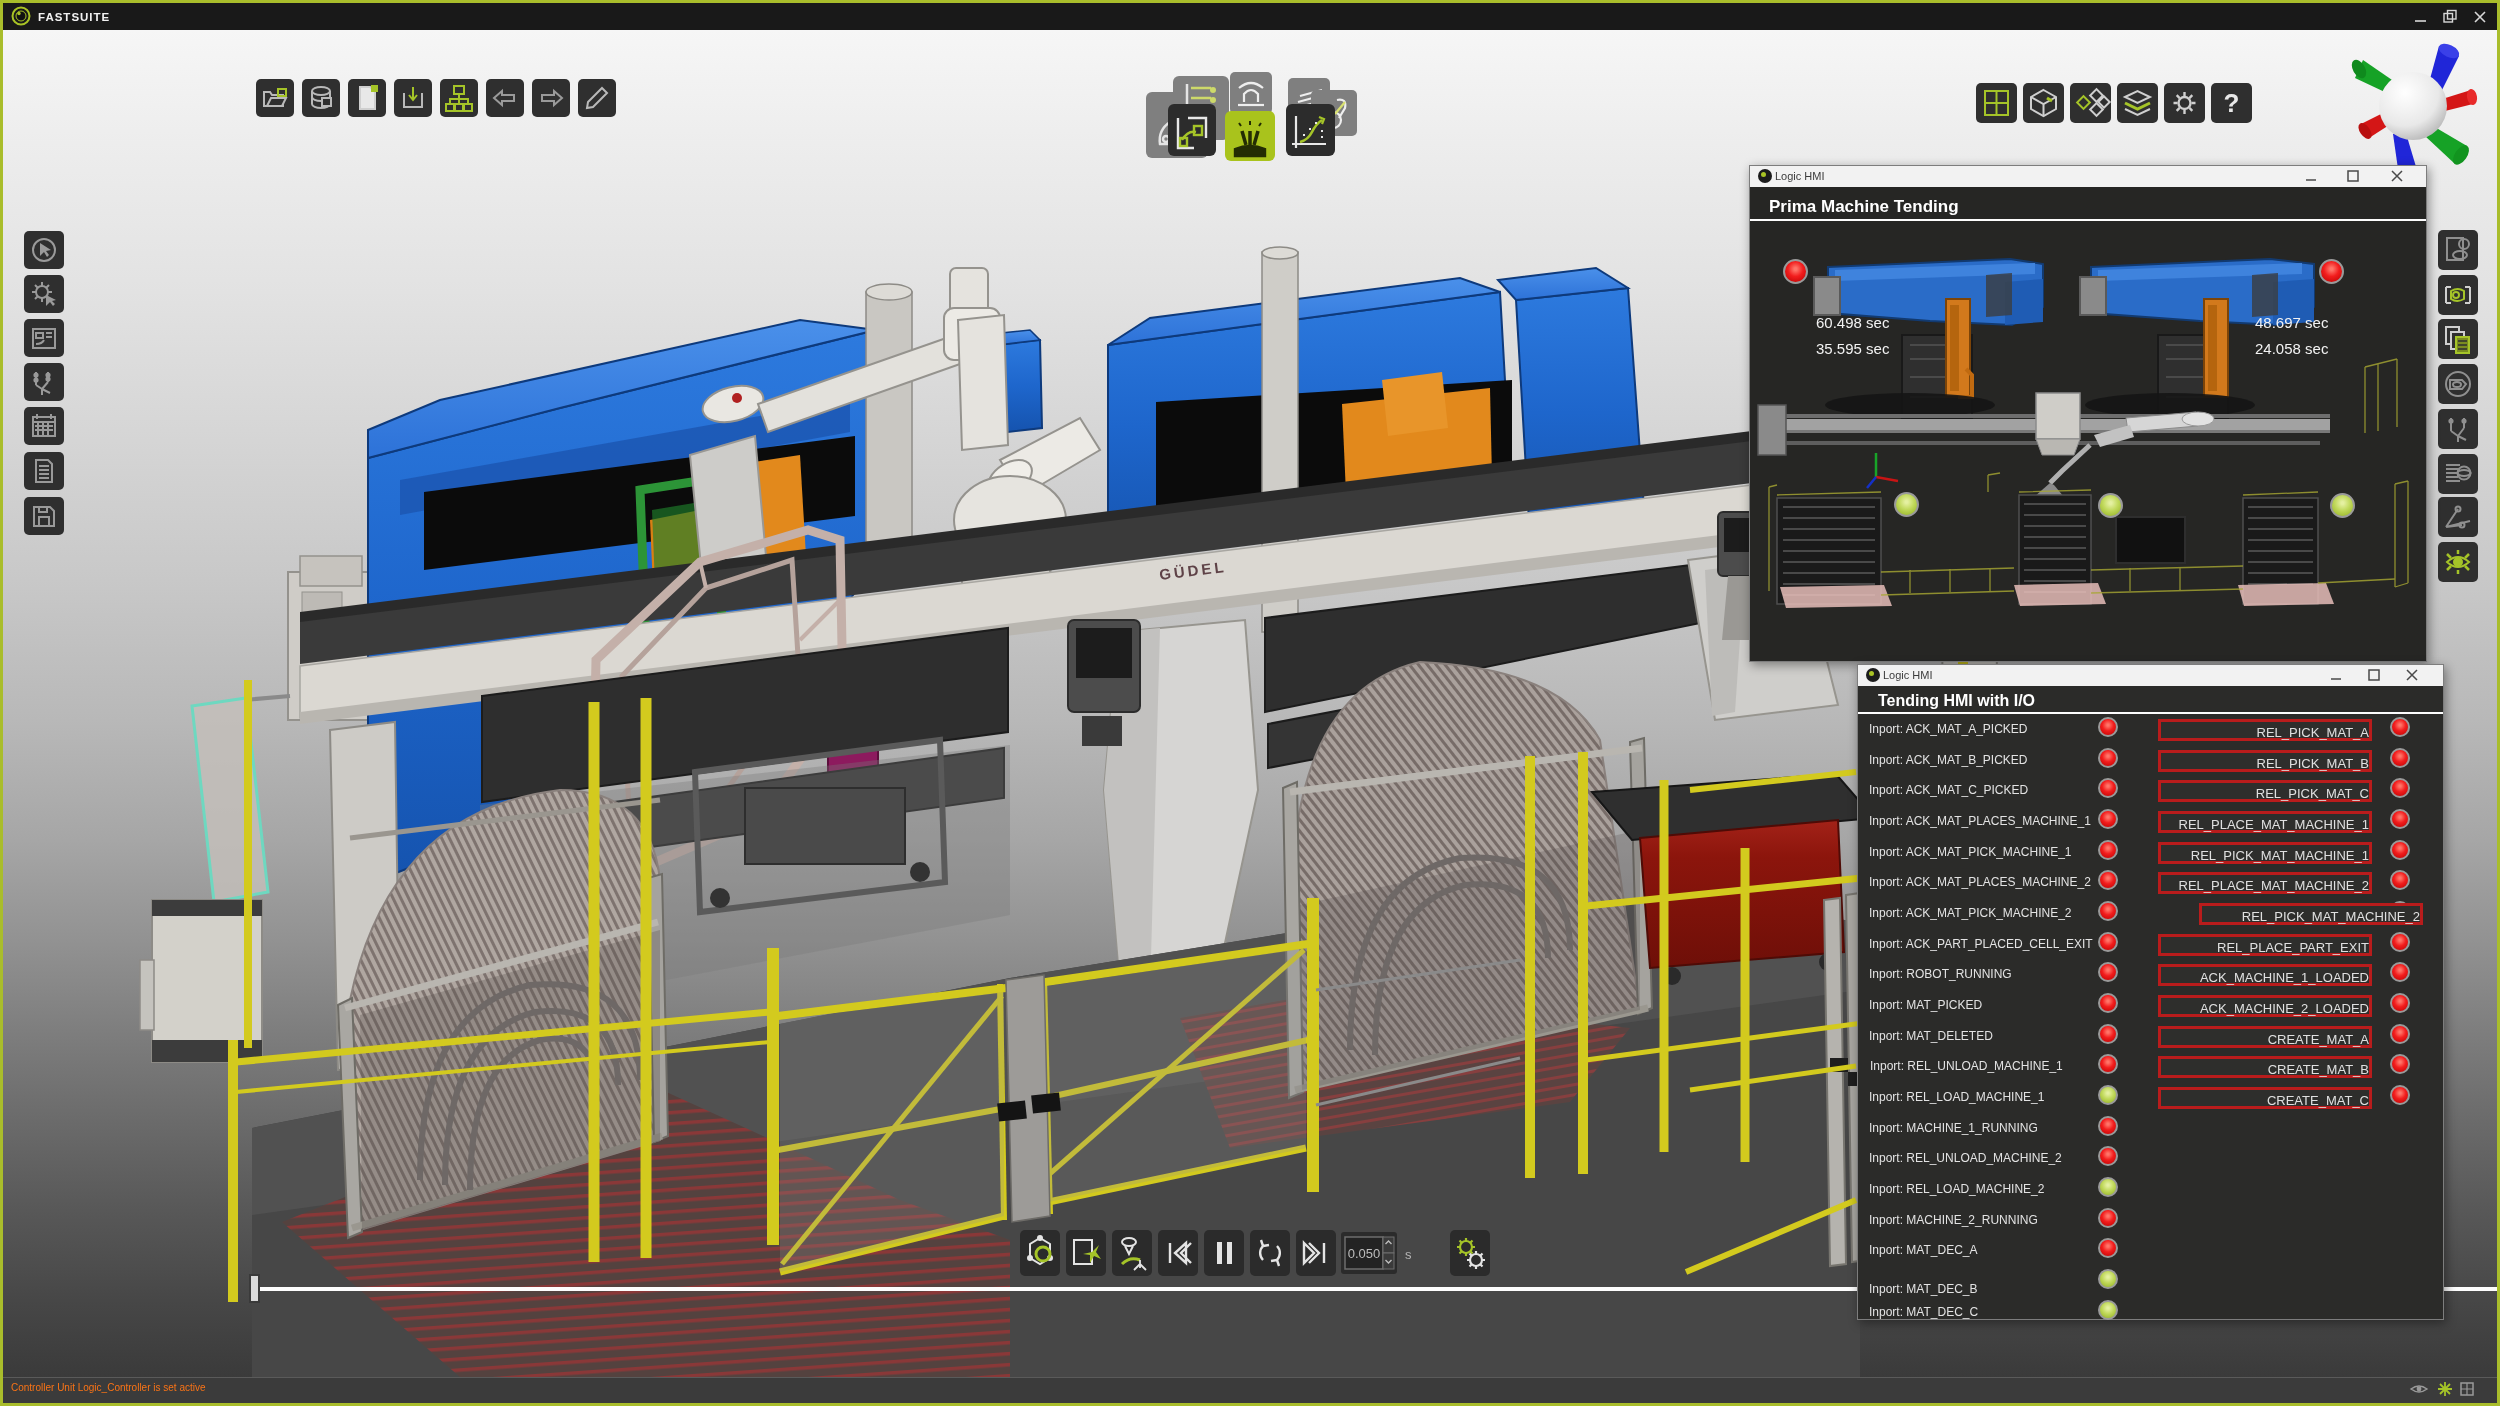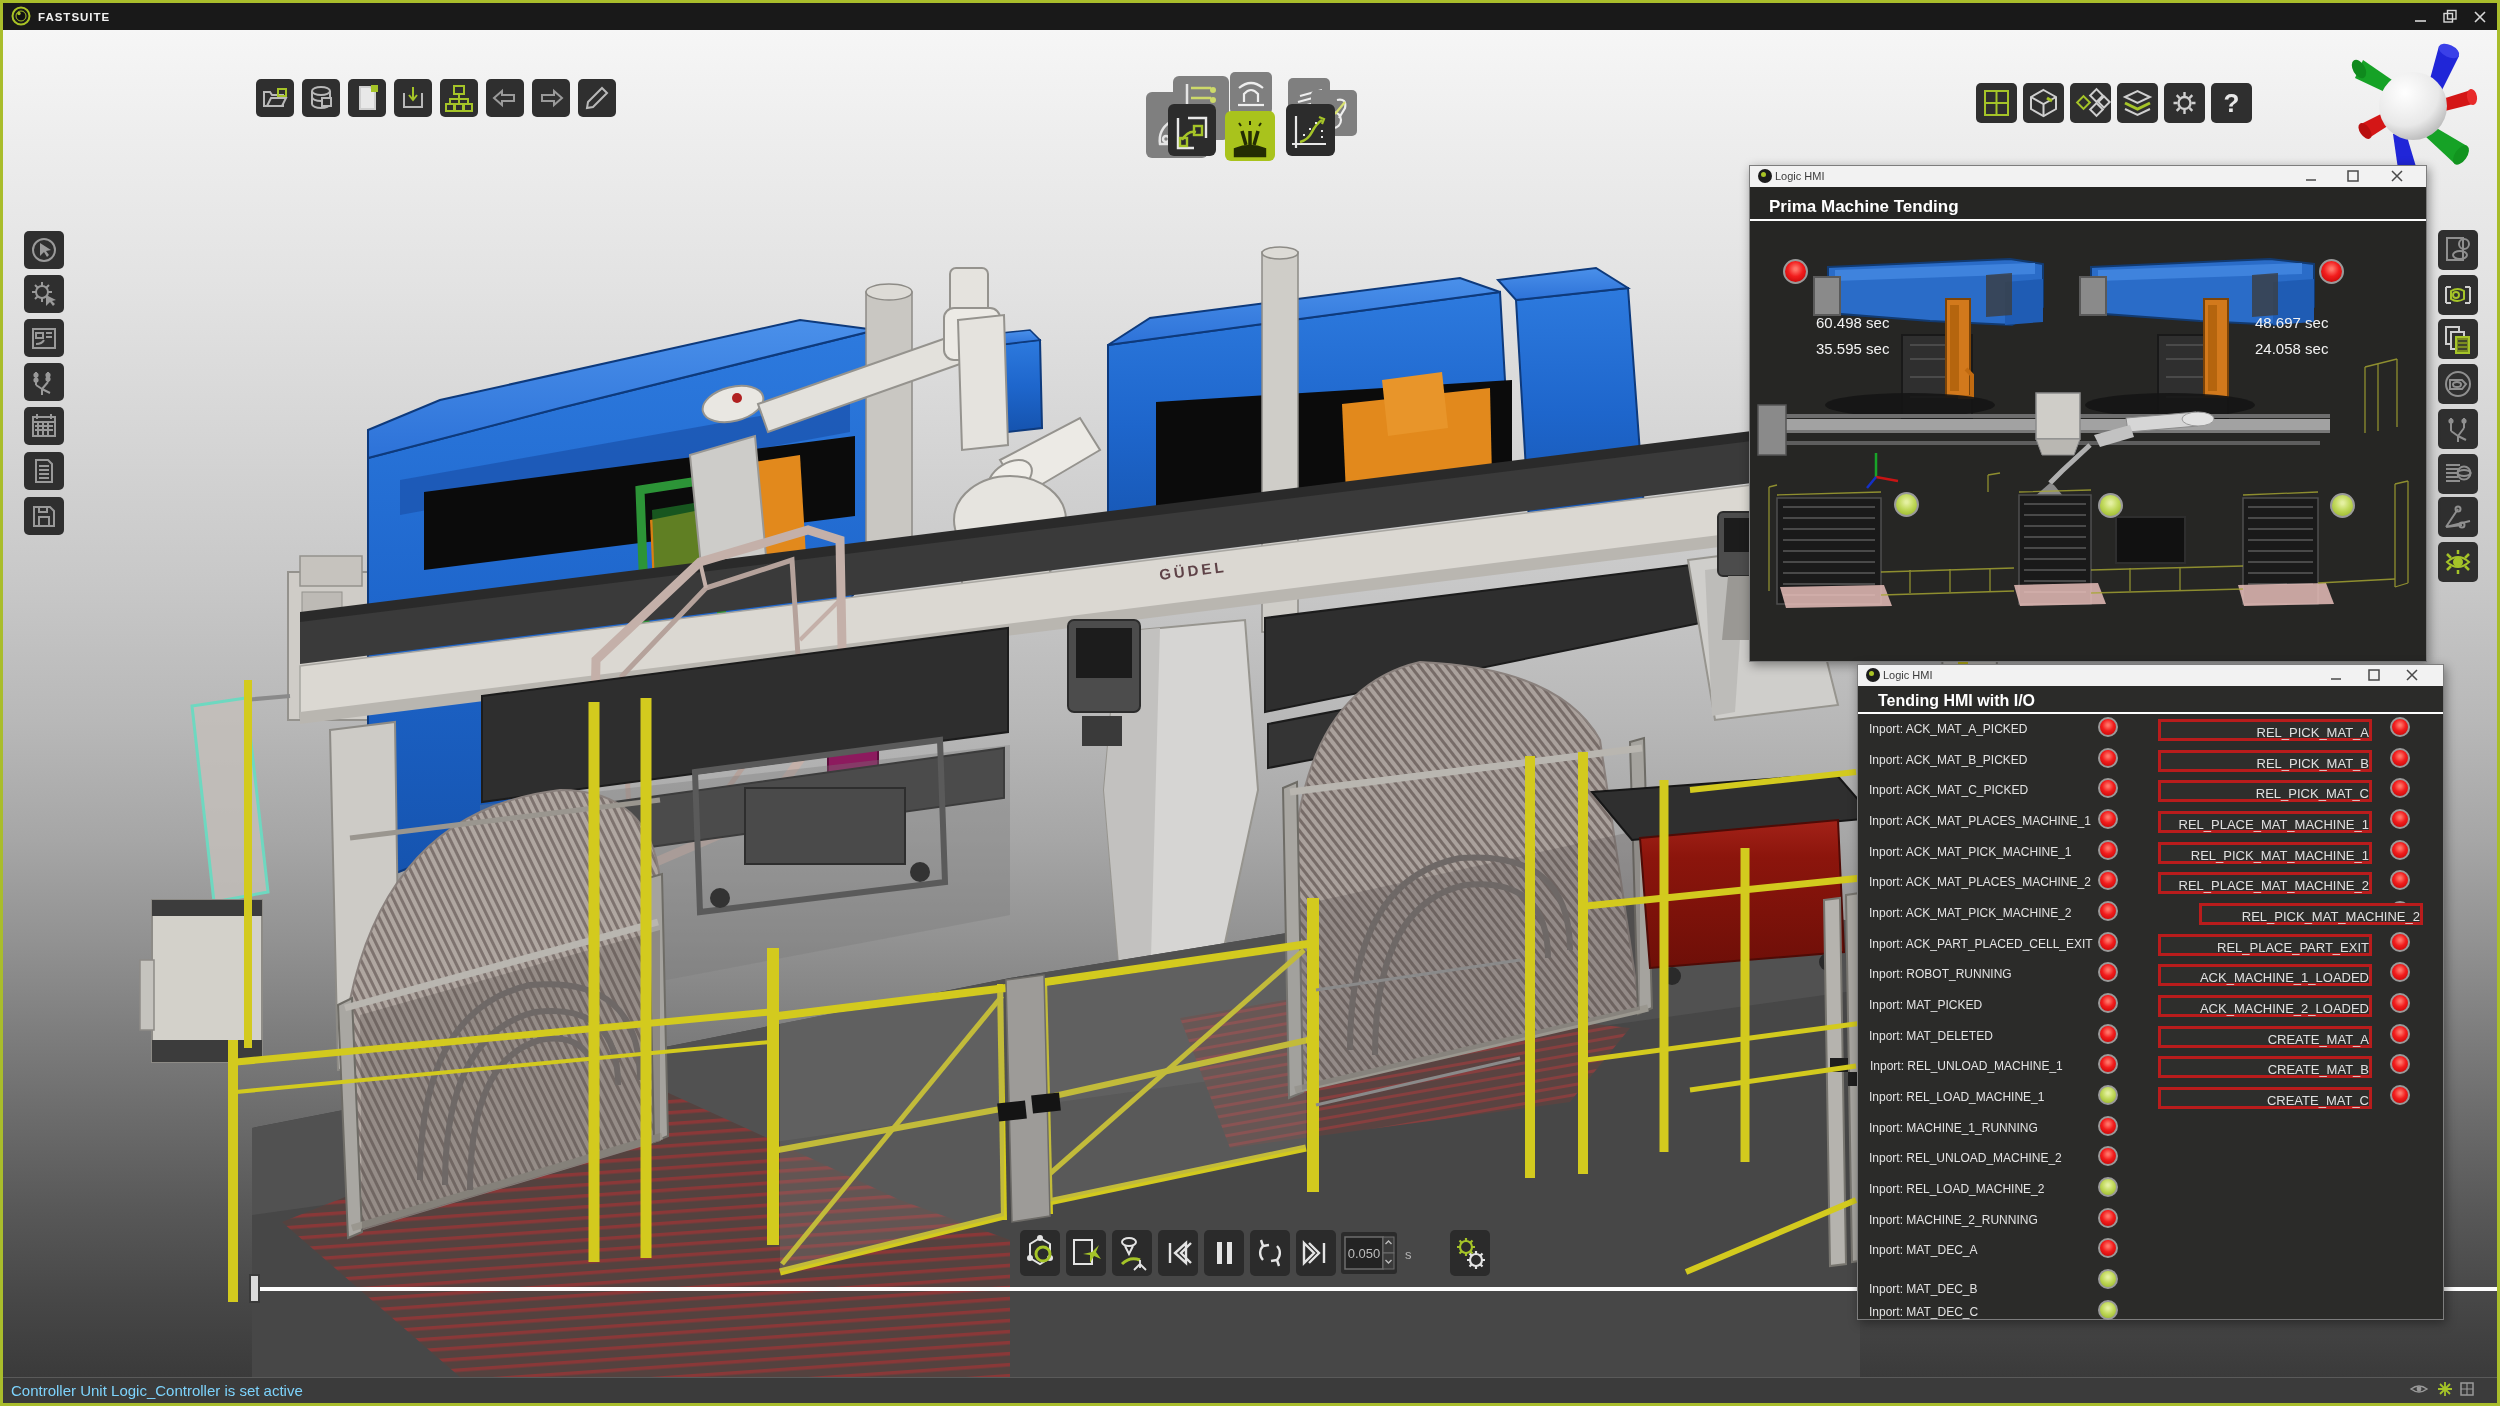--- a/index.html
+++ b/index.html
@@ -6,21 +6,21 @@
   *{box-sizing:border-box;}
   body{font-family:"Liberation Sans", sans-serif;width:2500px;height:1406px;overflow:hidden;}
   #app{position:relative;width:2500px;height:1406px;background:#1a1a1a;overflow:hidden;}
   #viewport{position:absolute;left:0;top:0;width:2500px;height:1406px;
     background:linear-gradient(to bottom,#f6f6f6 30px,#eeeeee 130px,#e3e3e3 280px,#d6d6d6 430px,#c8c8c8 580px,#b8b8b8 720px,#a6a6a6 840px,#929292 940px,#7e7e7e 1030px,#6b6b6b 1120px,#585858 1210px,#474747 1300px,#3a3a3a 1380px);}
   #scene{position:absolute;left:0;top:0;}
   #frame{position:absolute;inset:0;border:3px solid #a9bd2b;z-index:50;pointer-events:none;}
   #titlebar{position:absolute;left:3px;top:3px;right:3px;height:27px;background:#191919;z-index:40;}
   #titlebar .apptitle{position:absolute;left:35px;top:8px;color:#f2f2f2;font-size:11.5px;font-weight:bold;letter-spacing:1px;}
   #statusbar{position:absolute;left:3px;top:1377px;right:3px;height:23px;background:#3b3b3b;border-top:1px solid #5a5a5a;z-index:40;}
-  #statusbar .txt{position:absolute;left:8px;top:4px;color:#7dd3fc;font-size:15px;}
+  #statusbar .txt{position:absolute;left:8px;top:4px;color:#f97316;font-size:10px;}
   .hmiwin{position:absolute;border:1px solid #7d7d7d;background:#2b2b29;box-shadow:2px 3px 10px rgba(0,0,0,.4);z-index:25;padding-left:39px;}
   .hmititle{position:absolute;left:0;top:0;right:0;height:21px;background:#f2f2f2;}
   .hmititle .t{position:absolute;left:25px;top:4px;font-size:11px;color:#3c3c3c;}
   .hmititle .ic{position:absolute;left:8px;top:3px;width:14px;height:14px;border-radius:50%;background:#1c1c1c;}
   .hmititle .ic:after{content:"";position:absolute;left:3px;top:3px;width:5px;height:5px;border-radius:50%;background:#a9c325;}
   .hmihead{position:absolute;color:#fff;font-weight:bold;font-size:17px;z-index:2;}
   .hmirule{position:absolute;height:2px;background:#fdfdfd;z-index:2;}
   .led{position:absolute;border-radius:50%;width:20px;height:20px;border:2px solid #9a9a9a;}
   .led.r{background:radial-gradient(circle at 50% 38%, #ff7468 8%, #f21d1d 45%, #b80000 100%);}
   .led.g{background:radial-gradient(circle at 50% 38%, #e4f0a0 8%, #c1d95c 45%, #8fae1b 100%);}

